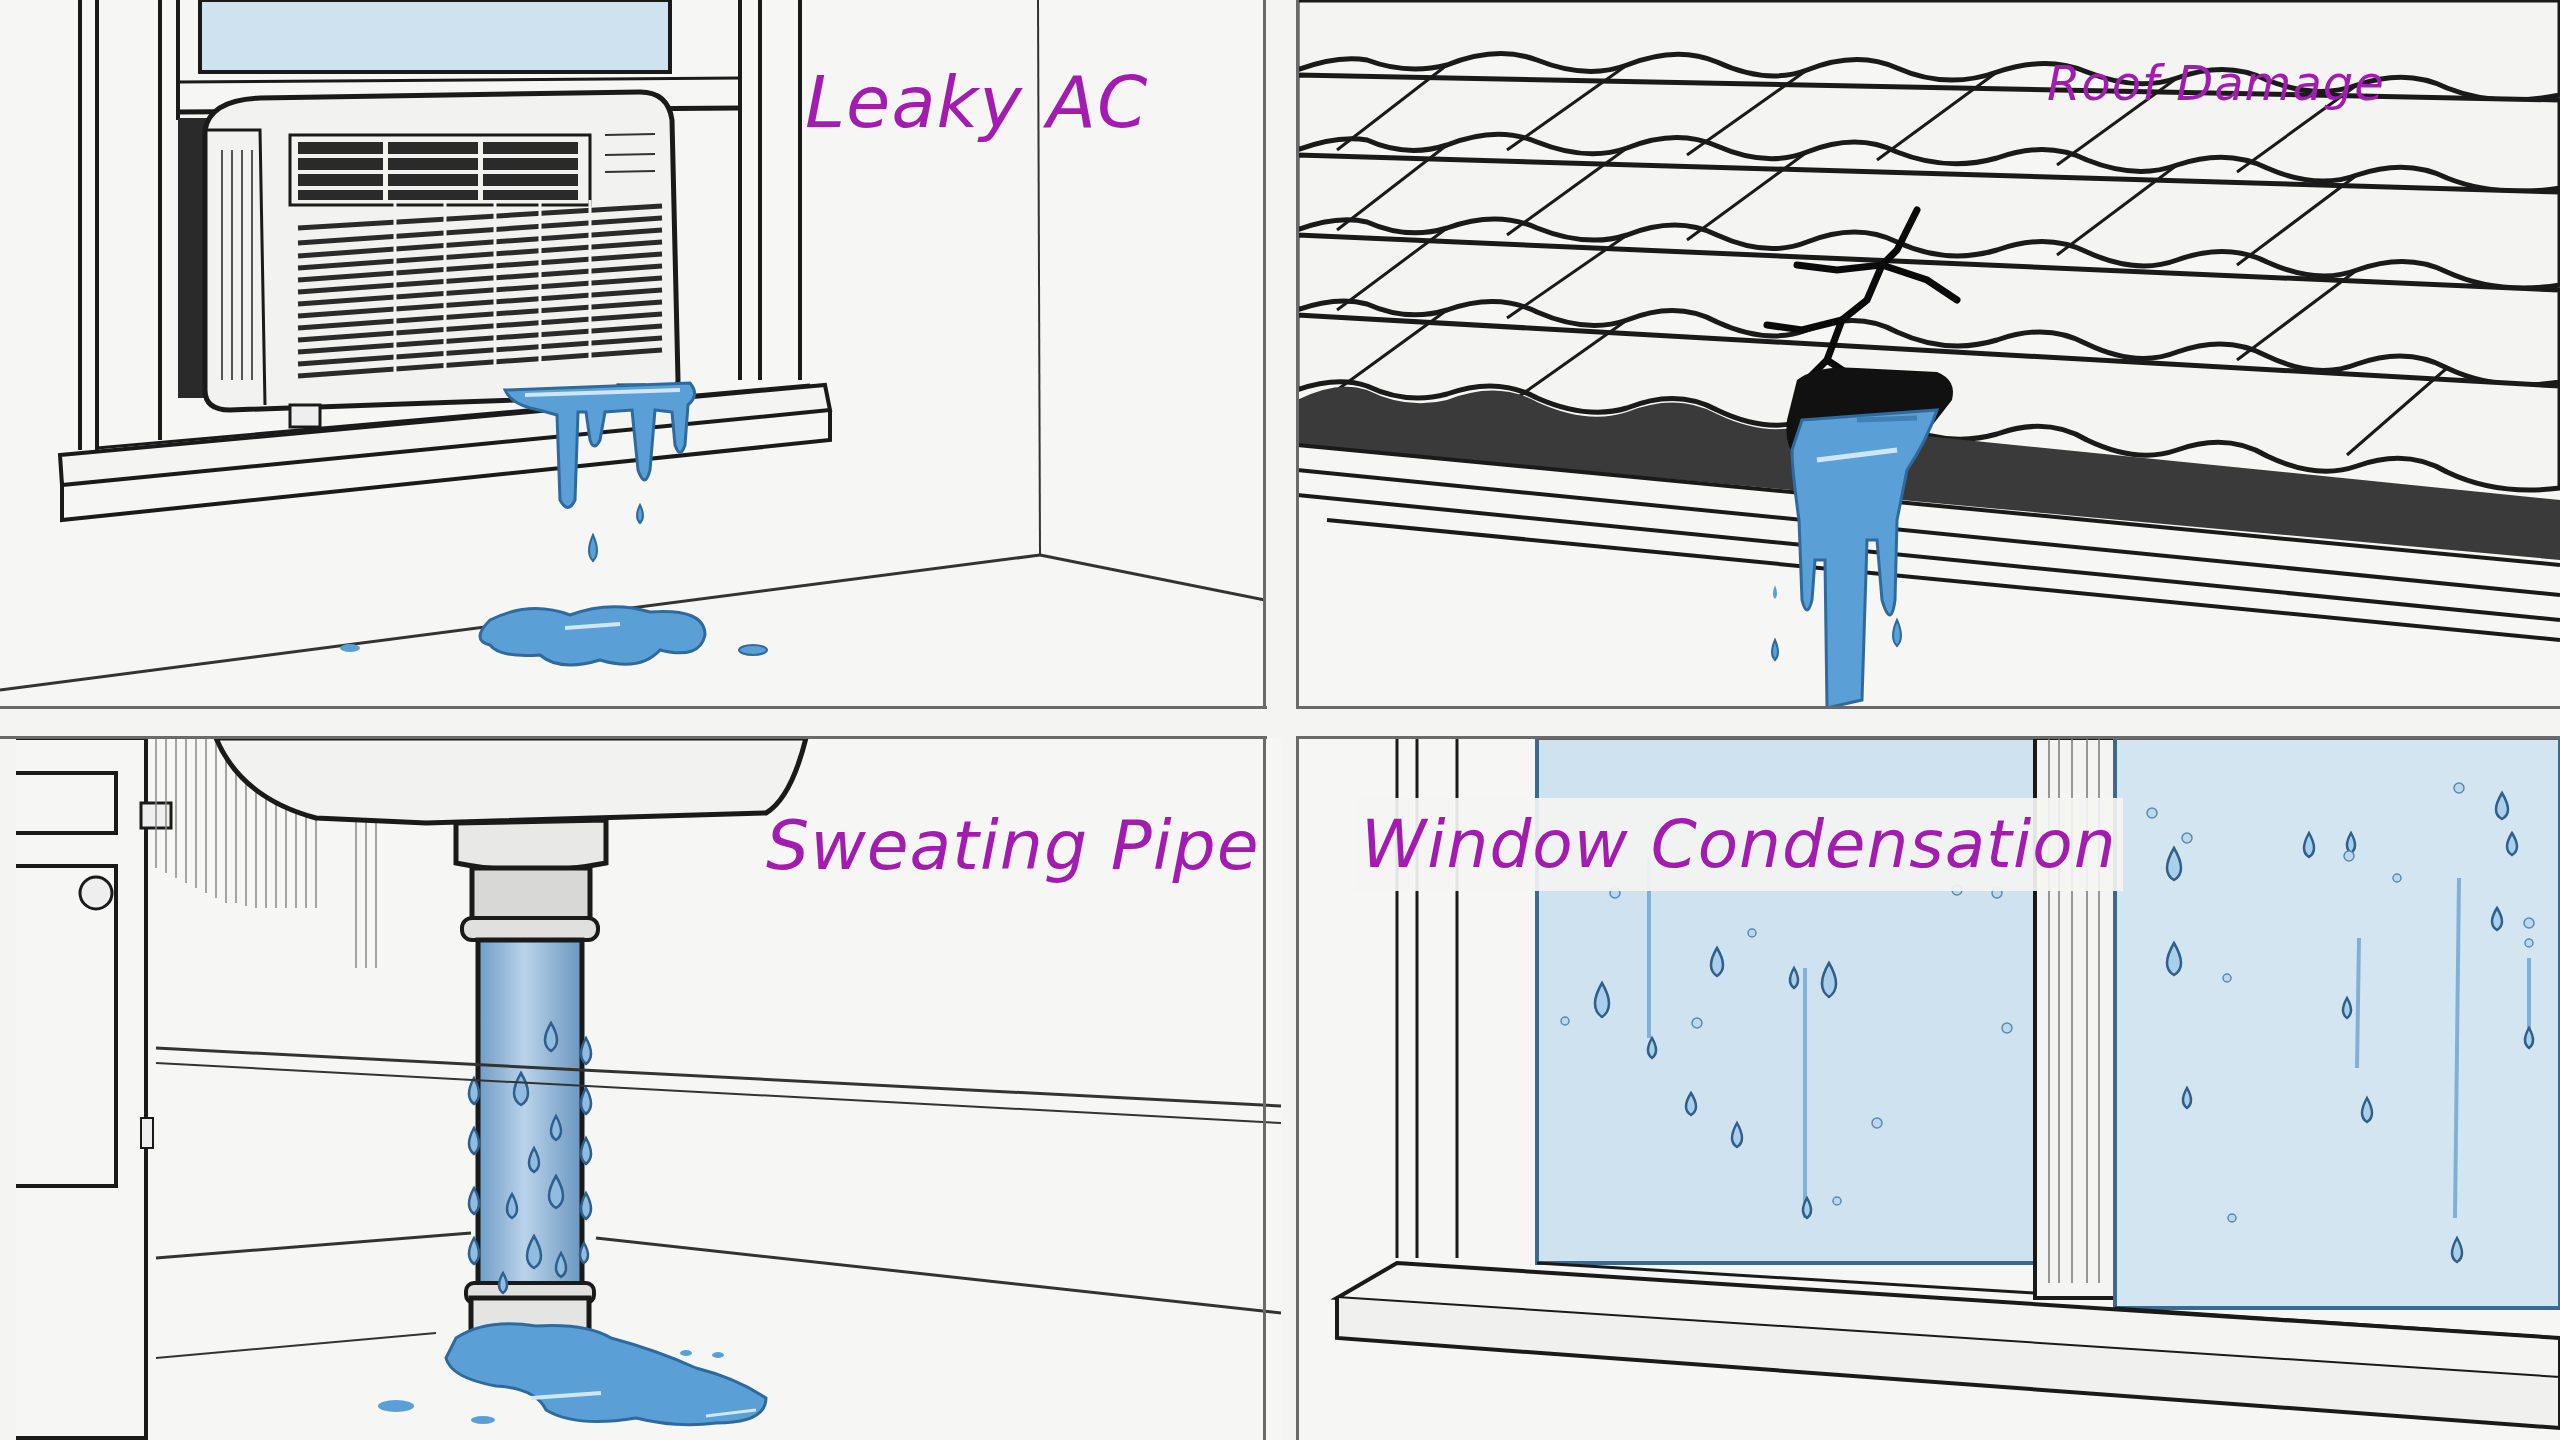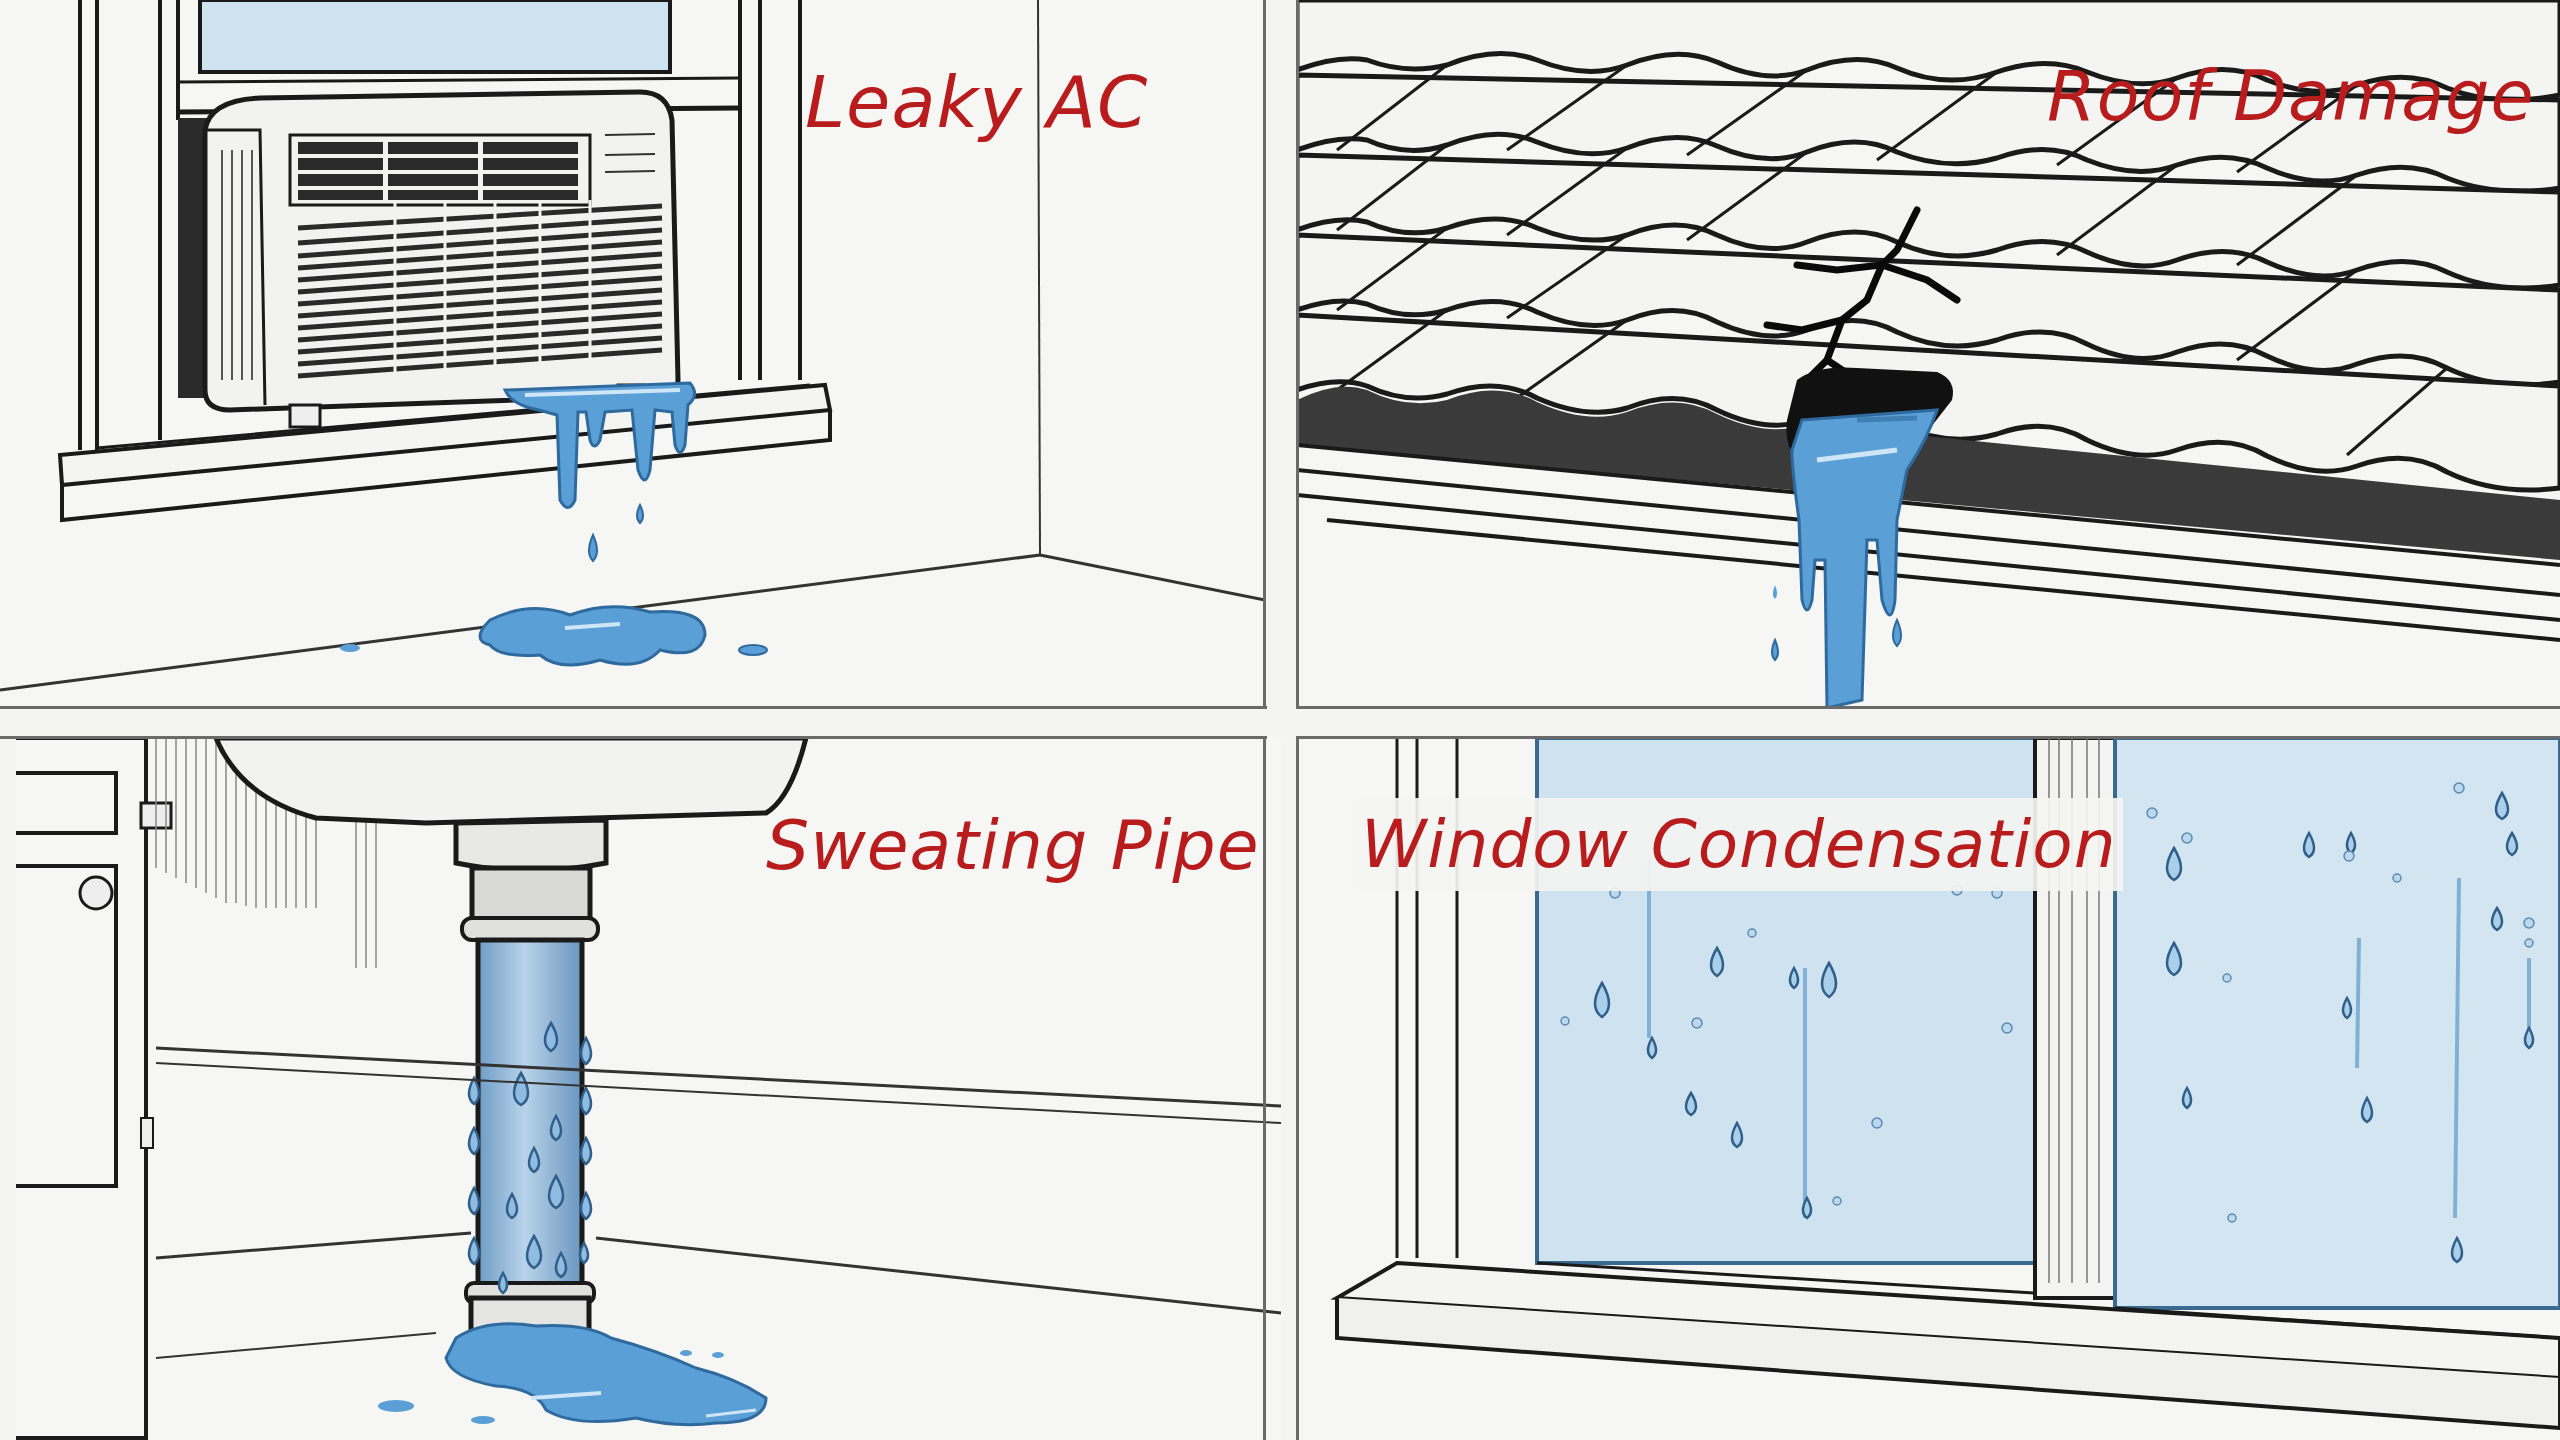--- a/index.html
+++ b/index.html
@@ -12,21 +12,21 @@
     .panel {
       position:absolute; overflow:hidden;
       background:#f6f6f4;
       box-sizing:border-box;
     }
     .panel svg { position:absolute; left:0; top:0; }
     .label {
       position:absolute;
       font-family:"DejaVu Sans", sans-serif;
       font-style:oblique;
-      color:#b91c1c;
+      color:#a21caf;
       letter-spacing:1px;
       white-space:nowrap;
       z-index:5;
     }
     .border-line { position:absolute; background:#6a6a6a; z-index:6; }
   </style>
 </head>
 <body>
 
 <div class="panel" style="left:0;top:0;width:1265px;height:708px;">
@@ -173,21 +173,21 @@
 
     <path d="M500,380 Q520,365 560,368 L640,372 Q660,380 655,400 L620,445 L520,470 Q485,460 490,420 Z" fill="#111"></path>
 
     <path d="M505,420 L640,410 Q630,440 610,470 L600,520 L598,600 Q594,630 585,600 L580,540 L570,540 L565,700 L530,708 L528,560 L518,560 L515,600 Q510,620 505,600 L502,520 Q495,470 495,450 Z" fill="#5a9fd6" stroke="#2f6a9e" stroke-width="3"></path>
     <path d="M520,460 L600,450" stroke="#cfe6f7" stroke-width="5"></path>
     <path d="M560,420 L620,418" stroke="#2f6a9e" stroke-width="5" opacity=".6"></path>
     <path d="M478,640 q-6,14 0,20 q6,-6 0,-20z" fill="#5a9fd6" stroke="#2f6a9e" stroke-width="2"></path>
     <path d="M478,585 q-4,10 0,14 q4,-4 0,-14z" fill="#5a9fd6"></path>
     <path d="M600,620 q-8,18 0,26 q8,-8 0,-26z" fill="#5a9fd6" stroke="#2f6a9e" stroke-width="2"></path>
   </svg>
-  <div class="label" style="left:750px;top:55px;font-size:70px;">Roof Damage</div>
+  <div class="label" style="left:750px;top:55px;font-size:48px;">Roof Damage</div>
 </div>
 
 <div class="panel" style="left:16px;top:738px;width:1265px;height:702px;">
   <svg width="1265" height="702">
 
     <g stroke="#1a1a1a" stroke-width="4" fill="#f6f6f4">
       <rect x="-5" y="0" width="135" height="700"></rect>
       <rect x="-5" y="35" width="105" height="60"></rect>
       <rect x="-5" y="128" width="105" height="320"></rect>
     </g>

